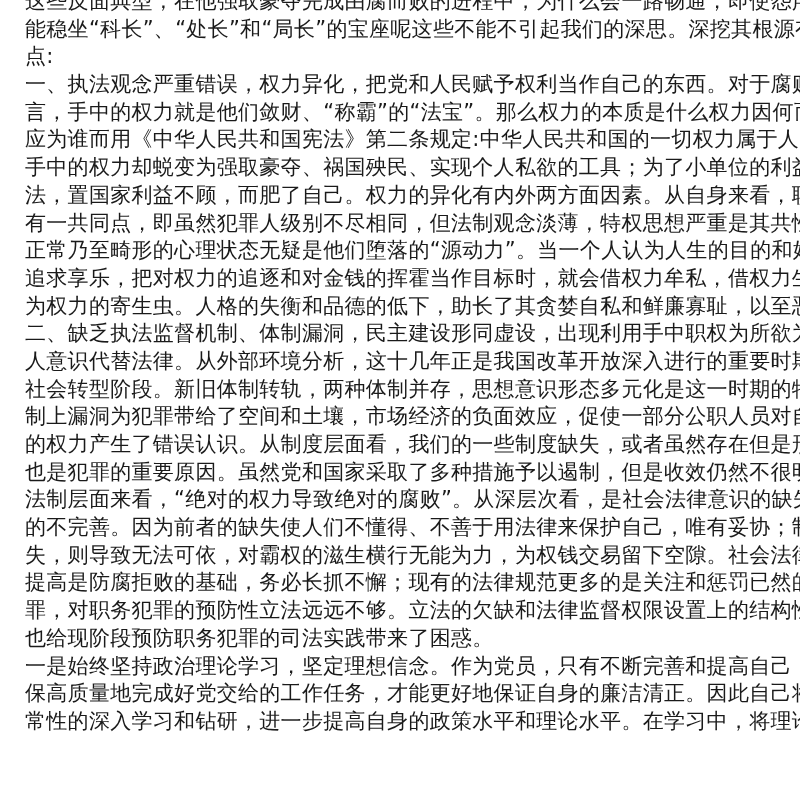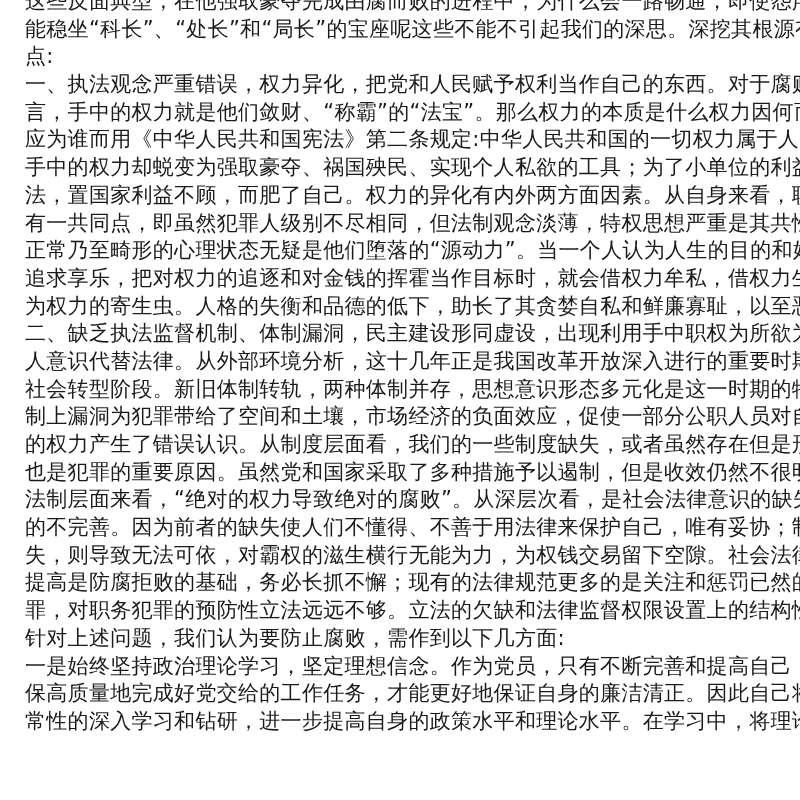--- a/index.html
+++ b/index.html
@@ -44,17 +44,17 @@
   <span class="line">人意识代替法律。从外部环境分析，这十几年正是我国改革开放深入进行的重要时期，也是</span>
   <span class="line">社会转型阶段。新旧体制转轨，两种体制并存，思想意识形态多元化是这一时期的特点。体</span>
   <span class="line">制上漏洞为犯罪带给了空间和土壤，市场经济的负面效应，促使一部分公职人员对自己手中</span>
   <span class="line">的权力产生了错误认识。从制度层面看，我们的一些制度缺失，或者虽然存在但是形同虚设，</span>
   <span class="line">也是犯罪的重要原因。虽然党和国家采取了多种措施予以遏制，但是收效仍然不很明显。从</span>
   <span class="line">法制层面来看，“绝对的权力导致绝对的腐败”。从深层次看，是社会法律意识的缺失和法律</span>
   <span class="line">的不完善。因为前者的缺失使人们不懂得、不善于用法律来保护自己，唯有妥协；制度的缺</span>
   <span class="line">失，则导致无法可依，对霸权的滋生横行无能为力，为权钱交易留下空隙。社会法律意识的</span>
   <span class="line">提高是防腐拒败的基础，务必长抓不懈；现有的法律规范更多的是关注和惩罚已然的职务犯</span>
   <span class="line">罪，对职务犯罪的预防性立法远远不够。立法的欠缺和法律监督权限设置上的结构性缺陷，</span>
-  <span class="line">针对上述问题，我们认为要防止腐败，需作到以下几方面:</span>
+  <span class="line">也给现阶段预防职务犯罪的司法实践带来了困惑。</span>
   <span class="line">一是始终坚持政治理论学习，坚定理想信念。作为党员，只有不断完善和提高自己，才能确</span>
   <span class="line">保高质量地完成好党交给的工作任务，才能更好地保证自身的廉洁清正。因此自己将坚持经</span>
   <span class="line">常性的深入学习和钻研，进一步提高自身的政策水平和理论水平。在学习中，将理论与实际</span>
 </div>
 
 </body></html>

